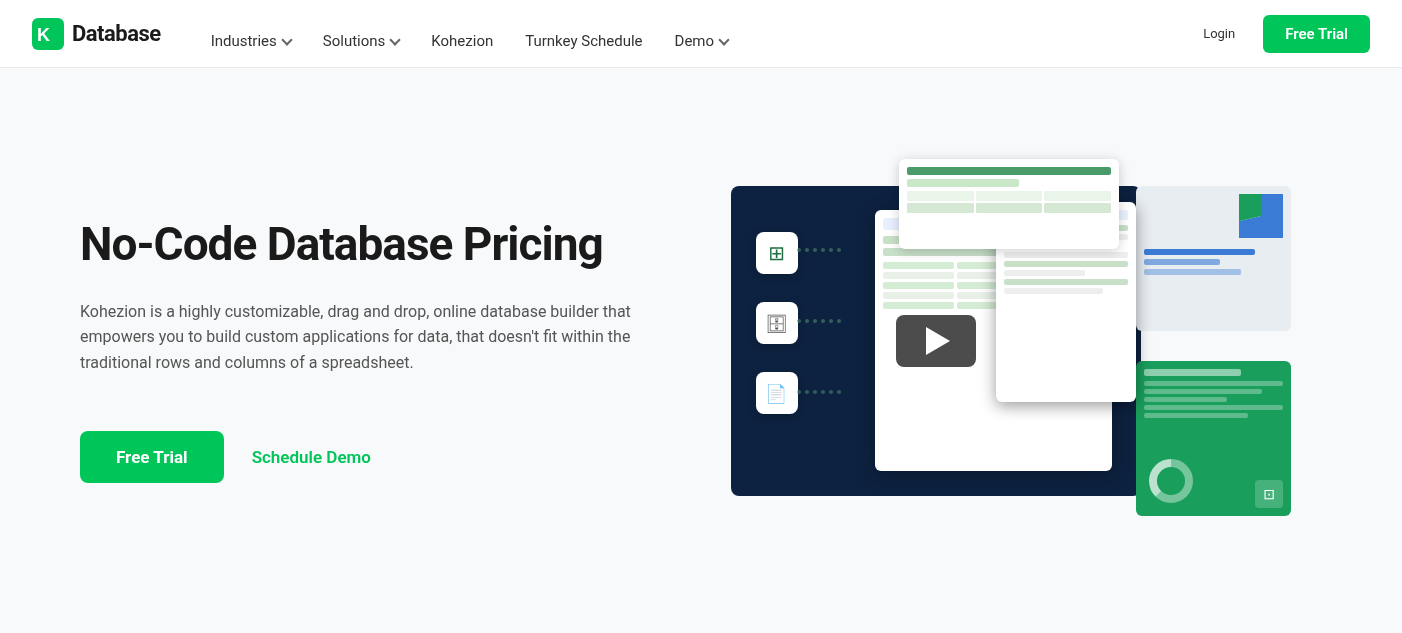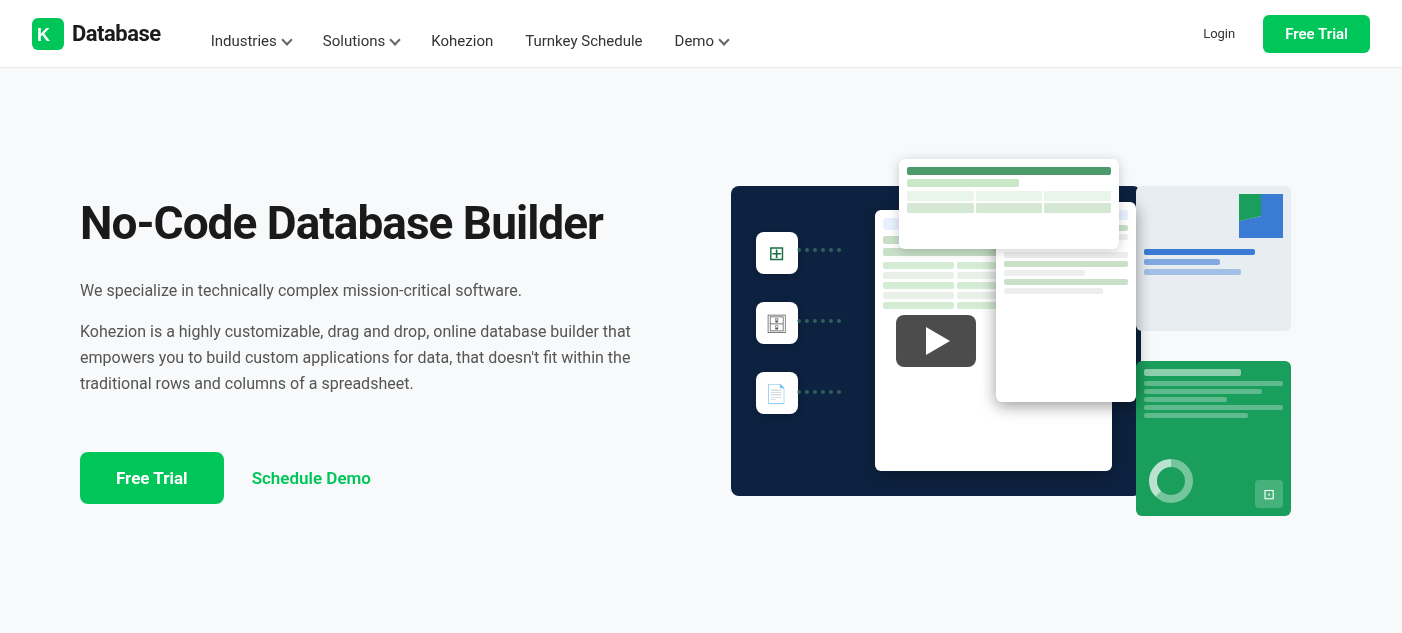--- a/index.html
+++ b/index.html
@@ -453,22 +453,21 @@
   </div>
 
   <div class="nav-right">
     <a class="nav-login" href="#">Login</a>
     <a class="btn-free-trial-nav" href="#">Free Trial</a>
   </div>
 </nav>
 
 <section class="hero">
   <div class="hero-content">
-    <h1 class="hero-title">No-Code Database Builder</h1>
-    <p class="hero-subtitle">We specialize in technically complex mission-critical software.</p>
+    <h1 class="hero-title">No-Code Database Pricing</h1>
     <p class="hero-desc">Kohezion is a highly customizable, drag and drop, online database builder that empowers you to build custom applications for data, that doesn't fit within the traditional rows and columns of a spreadsheet.</p>
     <div class="hero-actions">
       <a class="btn-free-trial-hero" href="#">Free Trial</a>
       <a class="btn-schedule-demo" href="#">Schedule Demo</a>
     </div>
   </div>
 
   <div class="hero-visual">
     <div class="visual-container">
 

